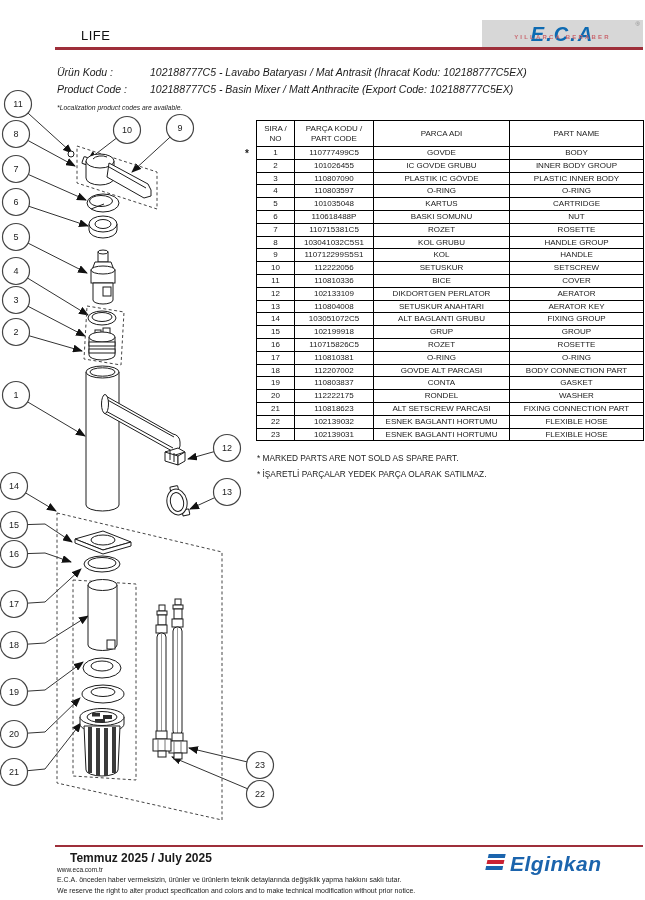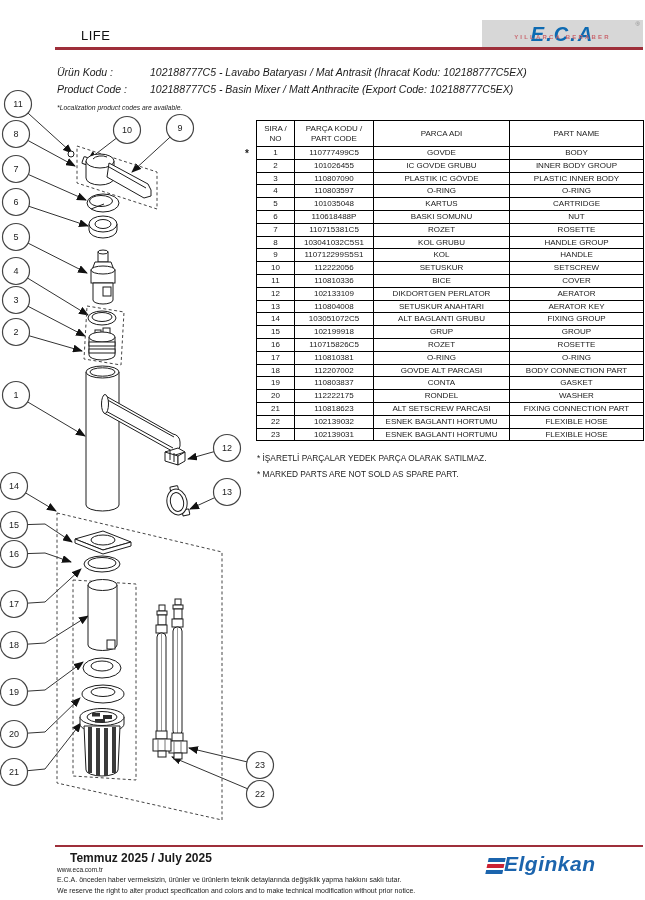--- a/index.html
+++ b/index.html
@@ -27,21 +27,21 @@
   table.parts thead th { height:26px; font-weight:400; white-space:pre-line; line-height:1.25; }
   table.parts tbody td { height:11.8px; line-height:11.8px; }
   .tbl-marker { left:245px; top:148px; font-size:10px; font-weight:700; }
 
   .footnotes { left:257px; top:451px; font-size:8.3px; line-height:15.5px; color:#1a1a1a; }
 
   .footer-date { left:70px; top:851px; font-size:12px; font-weight:700; }
   .footer-site { left:57px; top:866px; font-size:6.5px; }
   .footer-line1 { left:57px; top:876px; font-size:7px; color:#222; }
   .footer-line2 { left:57px; top:887px; font-size:7px; color:#222; }
-  .elginkan { left:487px; top:852px; display:flex; align-items:flex-end; }
+  .elginkan { left:487px; top:852px; display:flex; align-items:flex-start; gap:6px; }
   .elg-bars { display:inline-block; transform:skewX(-12deg); }
   .elg-bars i { display:block; width:17px; height:4px; margin:2px 0; }
   .elg-bars .b1, .elg-bars .b3 { background:#1b64ad; }
   .elg-bars .b2 { background:#cb2233; }
   .elg-text { font-size:21px; font-weight:700; font-style:italic; color:#1b64ad; letter-spacing:0.5px; }
 
   svg.diagram { position:absolute; left:0; top:88px; width:280px; height:747px; font-family:"Liberation Sans", sans-serif; }
   svg.diagram .ln   { stroke:#333; stroke-width:1; fill:none; }
   svg.diagram .dash { stroke:#444; stroke-width:1; fill:none; stroke-dasharray:3 2.5; }
   svg.diagram .pt   { stroke:#1c1c1c; stroke-width:1; fill:#fff; }
@@ -500,22 +500,22 @@
         <tr>
         <td>23</td>
         <td>102139031</td>
         <td>ESNEK BAGLANTI HORTUMU</td>
         <td>FLEXIBLE HOSE</td>
       </tr>
       </tbody>
   </table>
 
   <div class="abs footnotes">
+    <div>* MARKED PARTS ARE NOT SOLD AS SPARE PART.</div>
     <div>* İŞARETLİ PARÇALAR YEDEK PARÇA OLARAK SATILMAZ.</div>
-    <div>* MARKED PARTS ARE NOT SOLD AS SPARE PART.</div>
   </div>
 
   <div class="abs rule bottom-rule"></div>
   <div class="abs footer-date">Temmuz 2025 / July 2025</div>
   <div class="abs footer-site">www.eca.com.tr</div>
   <div class="abs footer-line1">E.C.A. önceden haber vermeksizin, ürünler ve ürünlerin teknik detaylarında değişiklik yapma hakkını saklı tutar.</div>
   <div class="abs footer-line2">We reserve the right to alter product specification and colors and to make technical modification without prior notice.</div>
   <div class="abs elginkan">
     <span class="elg-bars">
         <i class="b1"></i>

